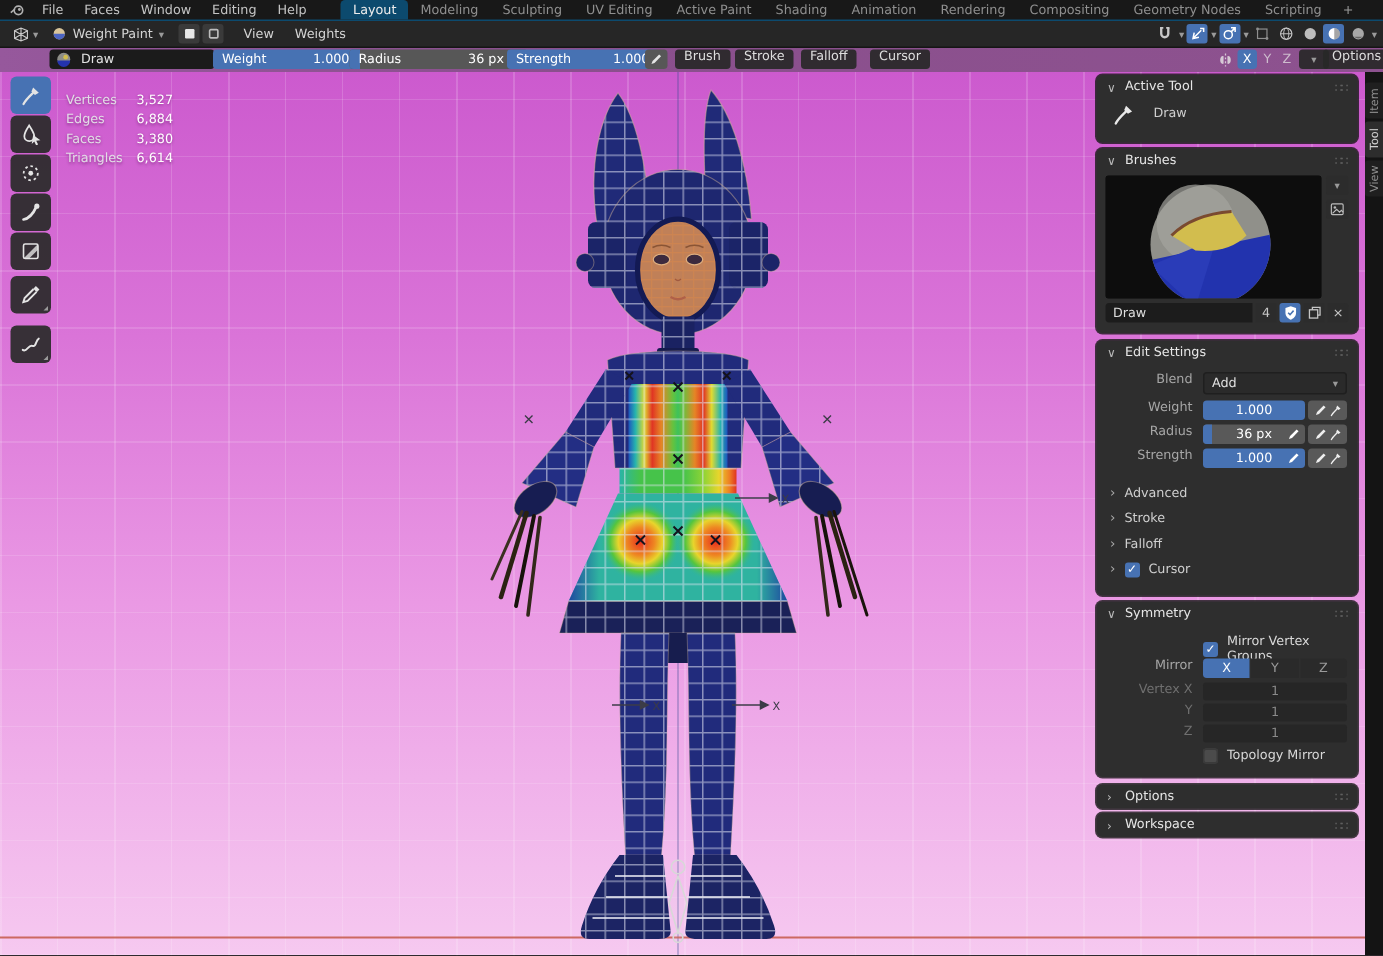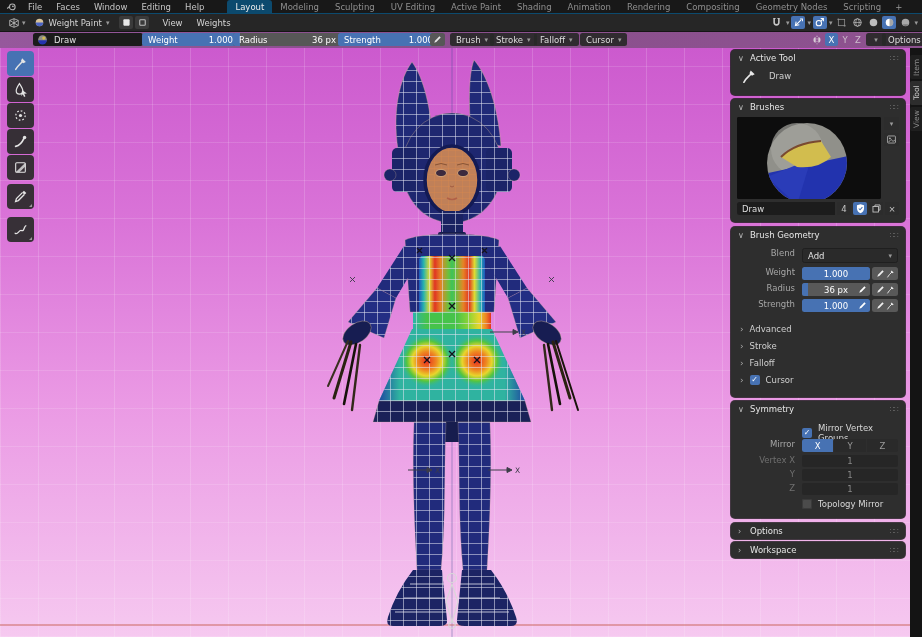--- a/index.html
+++ b/index.html
@@ -28,21 +28,21 @@
   .ibtn.on{background:#4772b3;color:#fff;}
 
   
   #tools{left:0;top:32px;width:922px;height:16px;background:linear-gradient(90deg,#96589c,#8a4f8d 40%,#8d528f);
          border-bottom:1px solid rgba(40,10,40,.4);}
   .tool-widget{position:absolute;top:1px;height:13px;border-radius:2.5px;font-size:8.5px;color:#fff;
                display:flex;align-items:center;}
   .slider{background:#4772b3;justify-content:space-between;padding:0 6px;}
   .slider.gray{background:#575757;}
   .slider .fillpart{position:absolute;left:0;top:0;bottom:0;width:7px;background:#4772b3;border-radius:2.5px 0 0 2.5px;}
-  .pop{background:rgba(40,40,40,.92);color:#dedede;padding:0 6px;gap:4px;}
+  .pop{background:rgba(40,40,40,.92);color:#dedede;padding:0 6px;gap:4px;flex-direction:column;}
   .penpill{background:#575757;width:15px;justify-content:center;}
 
   
   #viewport{left:0;top:48px;width:922px;height:589px;overflow:hidden;
     background:
       repeating-linear-gradient(90deg, rgba(255,255,255,.16) 0 1px, transparent 1px 38px),
       repeating-linear-gradient(0deg, rgba(255,255,255,.13) 0 1px, transparent 1px 38px),
       linear-gradient(180deg,#cc5ace 0%,#da74d8 30%,#ea99e4 60%,#f6c9f0 100%);}
   #charsvg{position:absolute;left:0;top:0;}
   #stats{left:44px;top:13px;font-size:8.5px;line-height:13px;text-shadow:0 1px 2px rgba(70,0,70,.45);}
@@ -540,20 +540,38 @@
           <text x="521" y="287" stroke="none">X</text>
         <line x1="408" y1="422" x2="427" y2="422"></line>
           <path d="M427,419.5 L432,422 L427,424.5 Z"></path>
           <text x="435" y="425" stroke="none">X</text>
         <line x1="488" y1="422" x2="507" y2="422"></line>
           <path d="M507,419.5 L512,422 L507,424.5 Z"></path>
           <text x="515" y="425" stroke="none">X</text>
       </g>
     </svg>
 
+    <div id="stats" class="abs">
+      <div class="srow">
+          <span class="slabel">Vertices</span>
+          <span class="sval">3,527</span>
+        </div>
+      <div class="srow">
+          <span class="slabel">Edges</span>
+          <span class="sval">6,884</span>
+        </div>
+      <div class="srow">
+          <span class="slabel">Faces</span>
+          <span class="sval">3,380</span>
+        </div>
+      <div class="srow">
+          <span class="slabel">Triangles</span>
+          <span class="sval">6,614</span>
+        </div>
+    </div>
 
     <div id="ltoolbar" class="abs">
       <div class="tbtn active">
           <svg class="ic" width="15" height="15">
             <use href="#i-brush"></use>
           </svg>
         </div>
       <div class="tbtn">
           <svg class="ic" width="15" height="15">
             <use href="#i-blur"></use>
@@ -651,21 +669,21 @@
               <use href="#i-copy"></use>
             </svg>
           </div>
         <div class="nbtn rd">×</div>
       </div>
     </div>
 
     <div class="panel" style="top:179px;height:170px;">
       <div class="phead">
         <span class="parrow">∨</span>
-        <span class="ptitle">Brush Geometry</span>
+        <span class="ptitle">Edit Settings</span>
         <span class="grip">∷∷</span>
       </div>
       <div class="lblrow" style="margin-top:5px">
         <span class="lbl">Blend</span>
         <div class="ctrl">
             <div class="dd">
               <span>Add</span>
               <span class="chev">▾</span>
             </div>
           </div>

